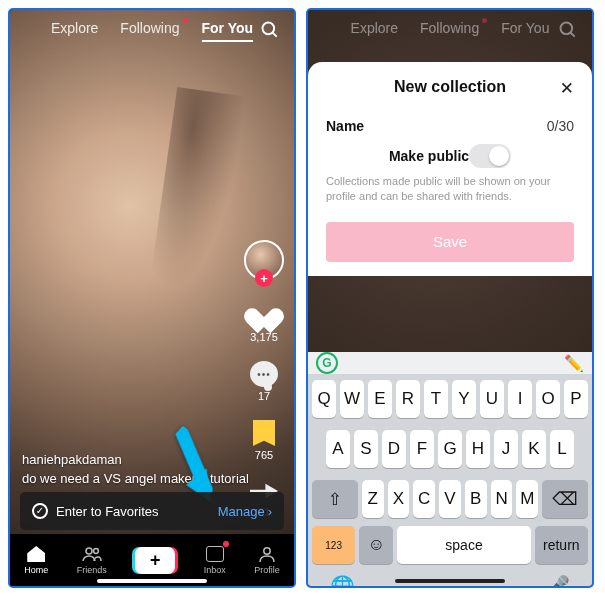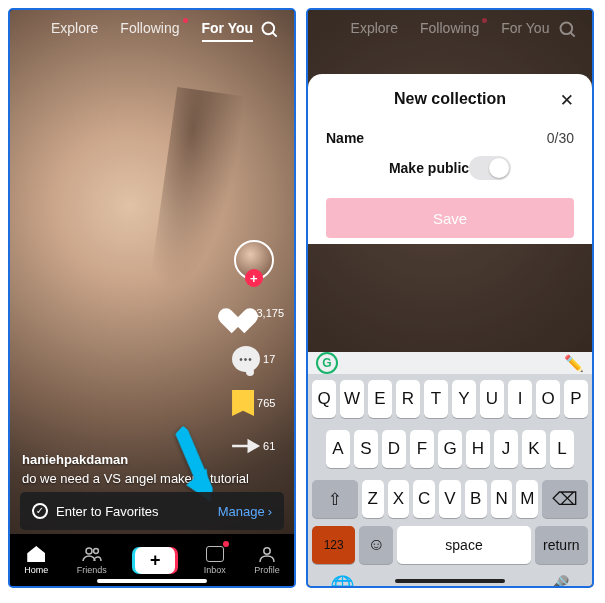--- a/index.html
+++ b/index.html
@@ -11,51 +11,51 @@
   .bgimg::after{content:"";position:absolute;left:54%;top:14%;width:70px;height:200px;background:radial-gradient(ellipse at 30% 20%, rgba(60,40,30,.55), transparent 70%);transform:rotate(8deg)}
   .tabs{position:absolute;top:10px;left:0;right:0;display:flex;justify-content:center;gap:22px;color:#fff;font-size:14px}
   .tabs span{opacity:.85}
   .tabs .active{opacity:1;font-weight:600;border-bottom:2px solid #fff;padding-bottom:4px}
   .notif-dot{position:relative}
   .notif-dot::after{content:"";position:absolute;right:-8px;top:-2px;width:5px;height:5px;border-radius:50%;background:#fe2c55}
   .search{position:absolute;right:14px;top:10px;color:#fff}
   .rail{position:absolute;right:10px;top:230px;display:flex;flex-direction:column;align-items:center;gap:18px;color:#fff;font-size:11px}
   .avatar{width:40px;height:40px;border-radius:50%;background:radial-gradient(circle at 40% 35%,#e8c7b0,#6f4e3b);border:2px solid #fff;position:relative}
   .plus{position:absolute;bottom:-9px;left:50%;transform:translateX(-50%);width:18px;height:18px;border-radius:50%;background:#fe2c55;display:flex;align-items:center;justify-content:center;color:#fff;font-size:13px;font-weight:700}
-  .ritem{display:flex;flex-direction:row;align-items:center;gap:3px}
+  .ritem{display:flex;flex-direction:column;align-items:center;gap:3px}
   .heart{width:30px;height:30px;position:relative}
   .heart::before,.heart::after{content:"";position:absolute;width:16px;height:24px;background:#fff;border-radius:16px 16px 0 0;top:0}
   .heart::before{left:4px;transform:rotate(-45deg);transform-origin:100% 100%}
   .heart::after{left:10px;transform:rotate(45deg);transform-origin:0 100%}
   .cbubble{width:28px;height:26px;border-radius:50%;background:#eee;position:relative}
   .cbubble::before{content:"•••";position:absolute;inset:0;display:flex;align-items:center;justify-content:center;font-size:10px;color:#555;letter-spacing:1px}
   .cbubble::after{content:"";position:absolute;bottom:-4px;right:6px;width:8px;height:8px;border-radius:50%;background:#eee}
   .book{width:22px;height:26px;background:#ffcf3f;clip-path:polygon(0 0,100% 0,100% 100%,50% 80%,0 100%)}
   .share{width:28px;height:24px;background:#eee;clip-path:polygon(0 45%,55% 45%,55% 20%,100% 50%,55% 80%,55% 55%,0 55%)}
   .cap{position:absolute;left:12px;bottom:100px;color:#fff;font-size:13px;text-shadow:0 1px 2px rgba(0,0,0,.6)}
-  .cap .user{font-weight:700;margin-bottom:4px;display:block}
+  .cap .user{font-weight:400;margin-bottom:4px;display:block}
   .toast{position:absolute;left:10px;right:10px;bottom:56px;background:rgba(30,30,32,.92);border-radius:5px;padding:11px 12px;display:flex;align-items:center;gap:8px;color:#fff;font-size:13px}
   .check{width:16px;height:16px;border-radius:50%;border:2px solid #fff;display:flex;align-items:center;justify-content:center;font-size:10px;line-height:1}
   .manage{margin-left:auto;color:#5aa9ff;display:flex;align-items:center;gap:3px}
   .arrow{position:absolute;right:58px;bottom:90px;color:#00b8f0;transform:rotate(42deg)}
   .arrow svg{filter:drop-shadow(0 1px 2px rgba(0,0,0,.4))}
   .tabbar{position:absolute;left:0;right:0;bottom:0;height:52px;background:#000;display:flex;align-items:center;justify-content:space-around;color:#bbb;font-size:9px}
   .titem{display:flex;flex-direction:column;align-items:center;gap:2px}
   .titem.active{color:#fff}
   .postbtn{width:40px;height:27px;background:#fff;border-radius:7px;display:flex;align-items:center;justify-content:center;color:#000;font-size:18px;font-weight:700;box-shadow:-3px 0 #22d6ef,3px 0 #fe2c55}
   .titem .ic{width:20px;height:18px;display:flex;align-items:center;justify-content:center;position:relative}
   .baricon{width:18px;height:16px;border:1.6px solid currentColor;border-radius:3px}
   .homei{clip-path:polygon(50% 0,100% 45%,100% 100%,0 100%,0 45%);background:#fff;width:18px;height:16px}
   .inbx{position:relative}
   .inbx::after{content:"";position:absolute;right:-4px;top:-4px;width:6px;height:6px;border-radius:50%;background:#fe2c55}
   .homebar{position:absolute;bottom:3px;left:50%;transform:translateX(-50%);width:110px;height:4px;border-radius:3px;background:#fff}
   
   .bgimg2{position:absolute;inset:0;background:radial-gradient(circle at 45% 30%, #6e574a 0%, #4e3d33 40%, #2a211c 100%);filter:brightness(.75)}
   .tabs2 span{opacity:.45}
-  .sheet{position:absolute;left:0;right:0;top:64px;background:#fff;border-radius:14px 14px 0 0;padding:16px 18px 6px;color:#111}
+  .sheet{position:absolute;left:0;right:0;top:52px;background:#fff;border-radius:14px 14px 0 0;padding:16px 18px 14px;color:#111}
   .shh{display:flex;align-items:center;justify-content:center;position:relative;margin-bottom:22px}
   .shh span{font-weight:600;font-size:16px}
   .xb{position:absolute;right:0;top:0;font-size:17px;color:#222}
   .nrow{display:flex;justify-content:space-between;font-size:14px;margin-bottom:10px}
   .nrow .cnt{color:#404040}
   .inp{width:100%;border:none;font-size:14px;color:#b4b4b8;padding:2px 0 14px;outline:none}
   .mprow{display:flex;justify-content:center;align-items:center;margin-top:6px}
   .mprow .lbl{font-weight:600;font-size:14px}
   .toggle{width:42px;height:24px;border-radius:24px;background:#e4e4e7;position:relative}
   .toggle::after{content:"";position:absolute;right:2px;top:2px;width:20px;height:20px;border-radius:50%;background:#fff;box-shadow:0 1px 2px rgba(0,0,0,.25)}
@@ -67,21 +67,21 @@
   .pencil{font-size:16px}
   .krow{display:flex;justify-content:center;gap:4px;padding:6px 4px}
   .key{flex:1;min-width:0;height:38px;background:#fff;border-radius:5px;box-shadow:0 1px 0 #9ea1a6;display:flex;align-items:center;justify-content:center;font-size:17px;color:#111}
   .key.space{flex:4;font-size:14px}
   .key.ret{flex:1.6;font-size:14px;background:#adb2bb}
   .key.shift{flex:1.3;background:#adb2bb}
   .key.bk{flex:1.3;background:#adb2bb;font-size:18px}
   .kr3{padding-left:18px;padding-right:18px}
   .brow{display:flex;gap:4px;padding:2px 4px 6px;align-items:center}
   .brow .key{height:38px}
-  .brow .n123{flex:1.3;background:#c2410c;font-size:12px}
+  .brow .n123{flex:1.3;background:#fdba74;font-size:10px}
   .brow .emo{flex:0 0 34px;background:#adb2bb}
   .lastrow{display:flex;justify-content:space-between;align-items:center;padding:4px 22px 4px}
   .globe,.mic{font-size:20px;color:#4a4c4f}
   .homebar2{position:absolute;bottom:3px;left:50%;transform:translateX(-50%);width:110px;height:4px;border-radius:3px;background:#222}
 </style>
 </head>
 <body>
 
 <div class="wrap">
 
@@ -203,20 +203,21 @@
         <div class="xb">✕</div>
       </div>
       <div class="nrow">
         <span style="font-weight:600">Name</span>
         <span class="cnt">0/30</span>
       </div>
       <div class="mprow">
         <span class="lbl">Make public</span>
         <div class="toggle"></div>
       </div>
+      <div class="desc">Collections made public will be shown on your profile and can be shared with friends.</div>
       <button class="savebtn">Save</button>
     </div>
 
     <div class="kb">
       <div class="kbt">
         <div class="gdot">G</div>
         <div class="pencil">✏️</div>
       </div>
       <div class="krow" id="kr1">
           <div class="key">Q</div>

